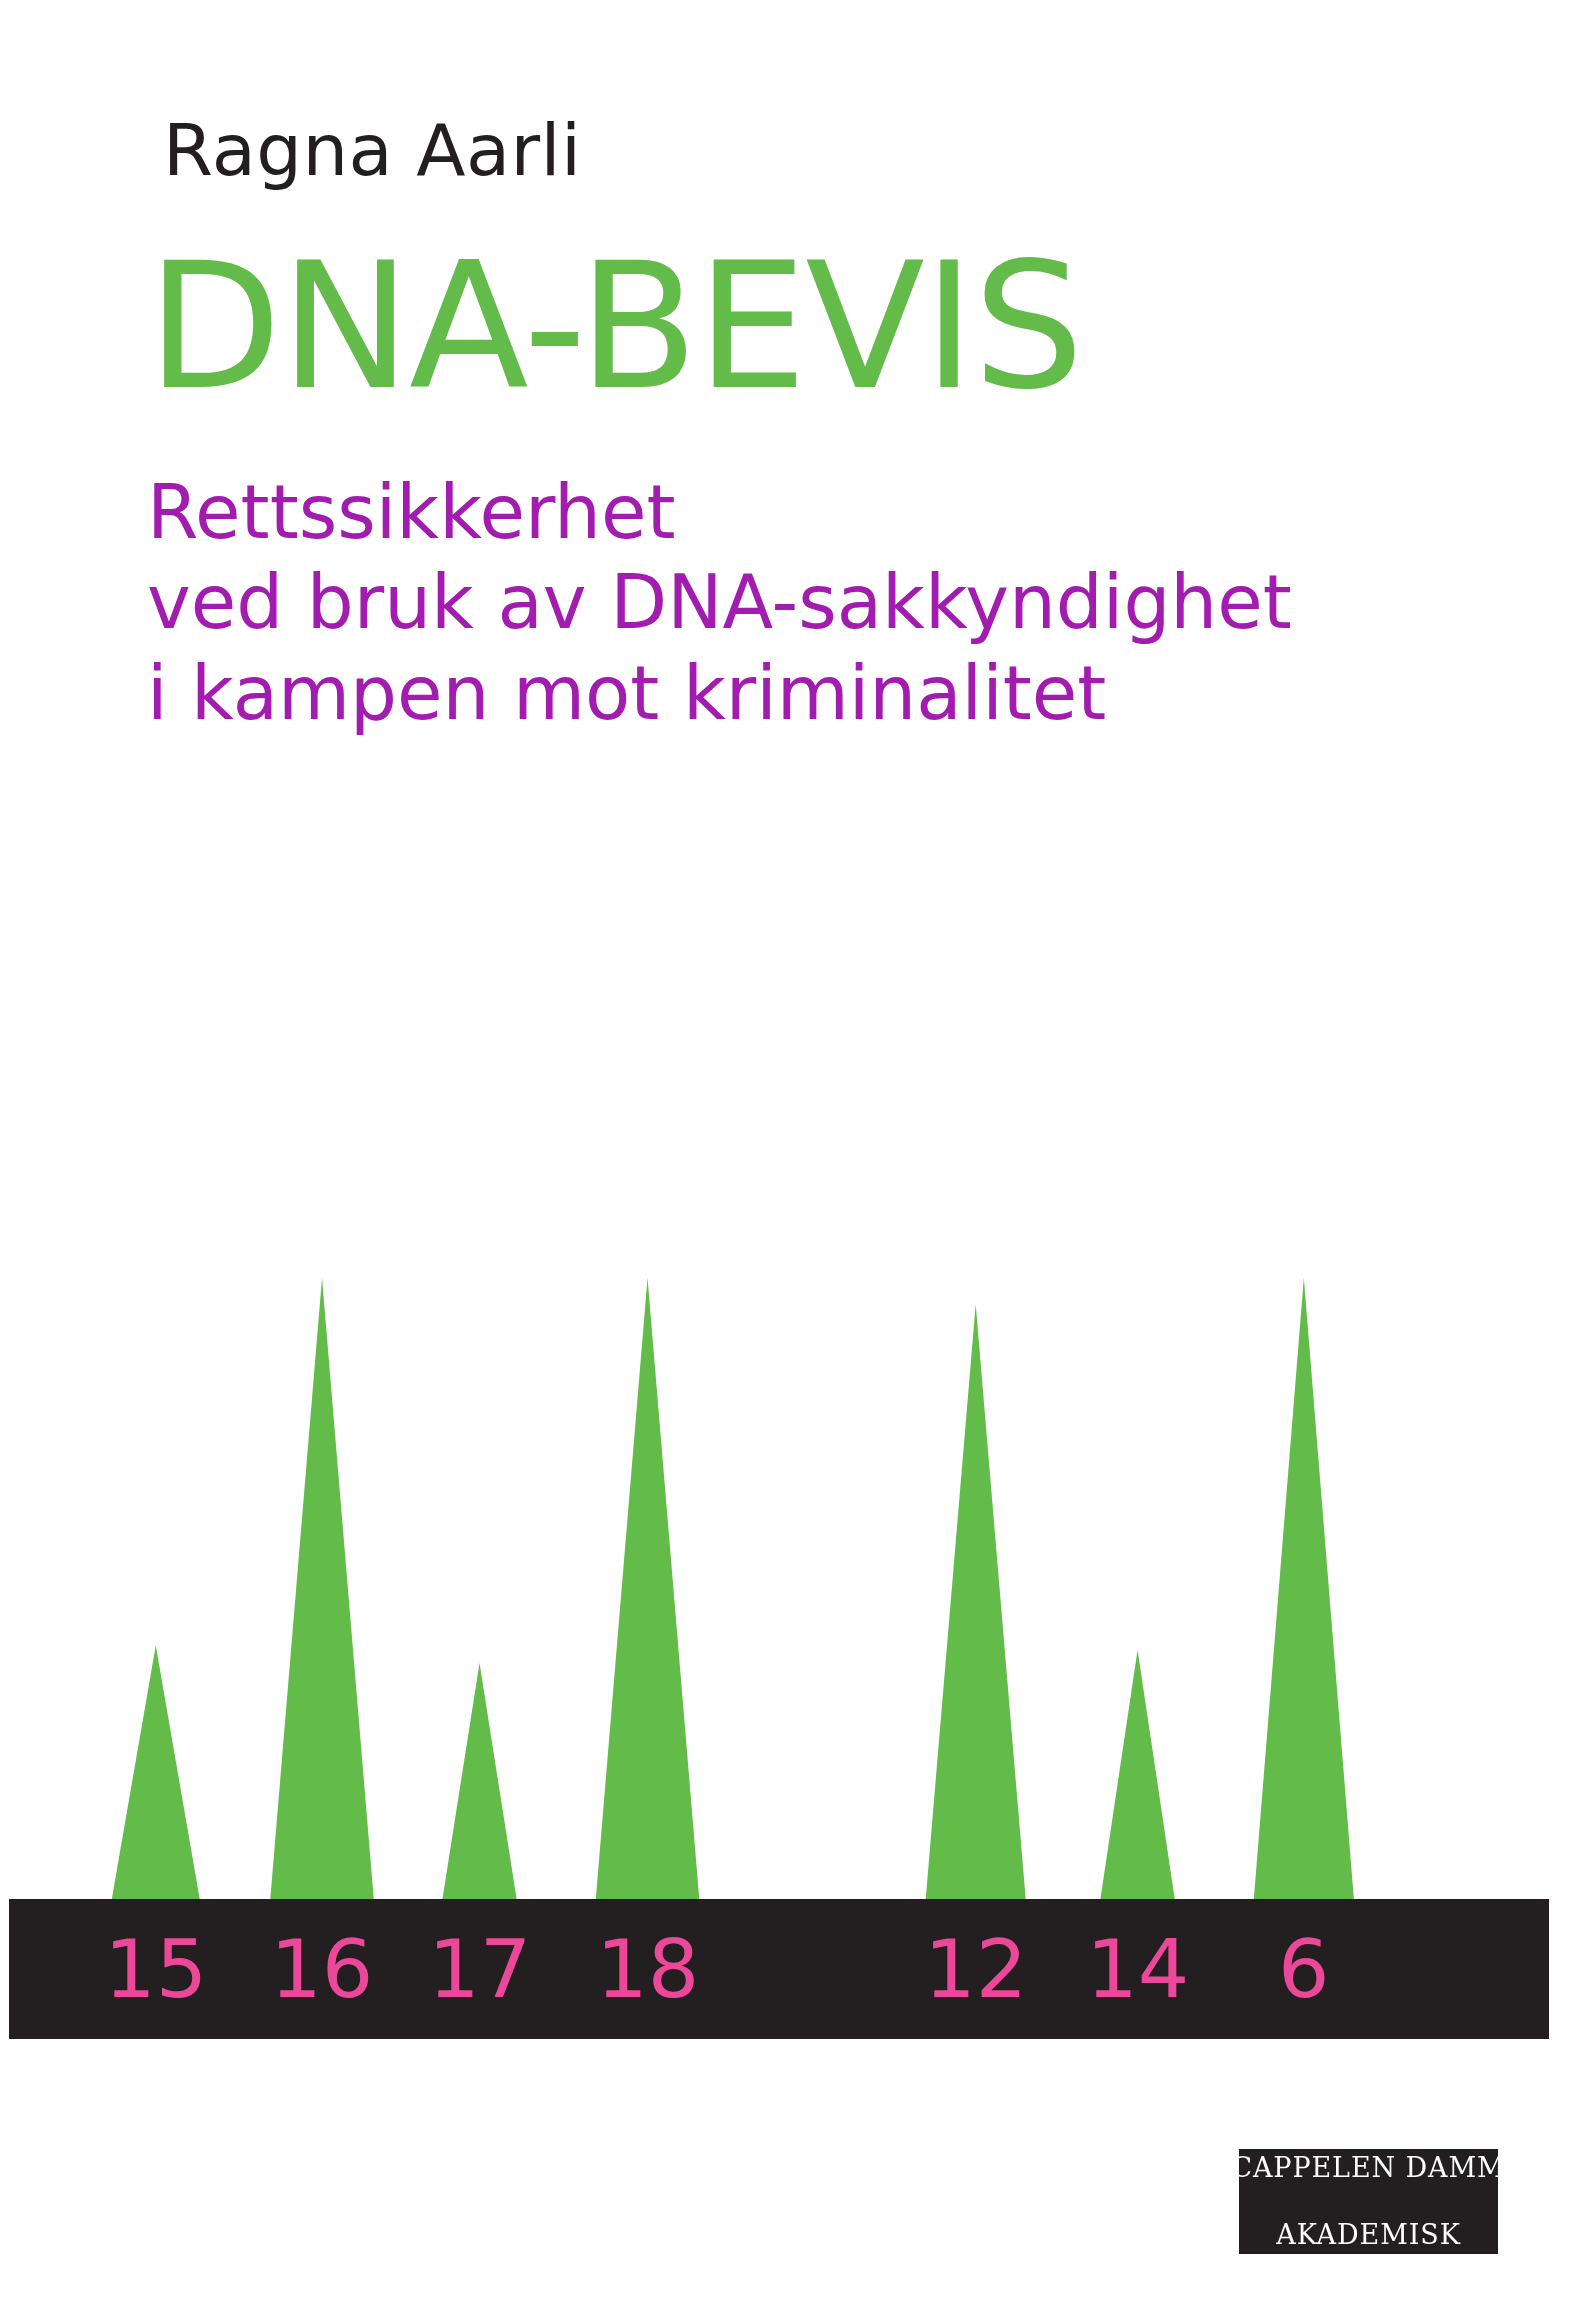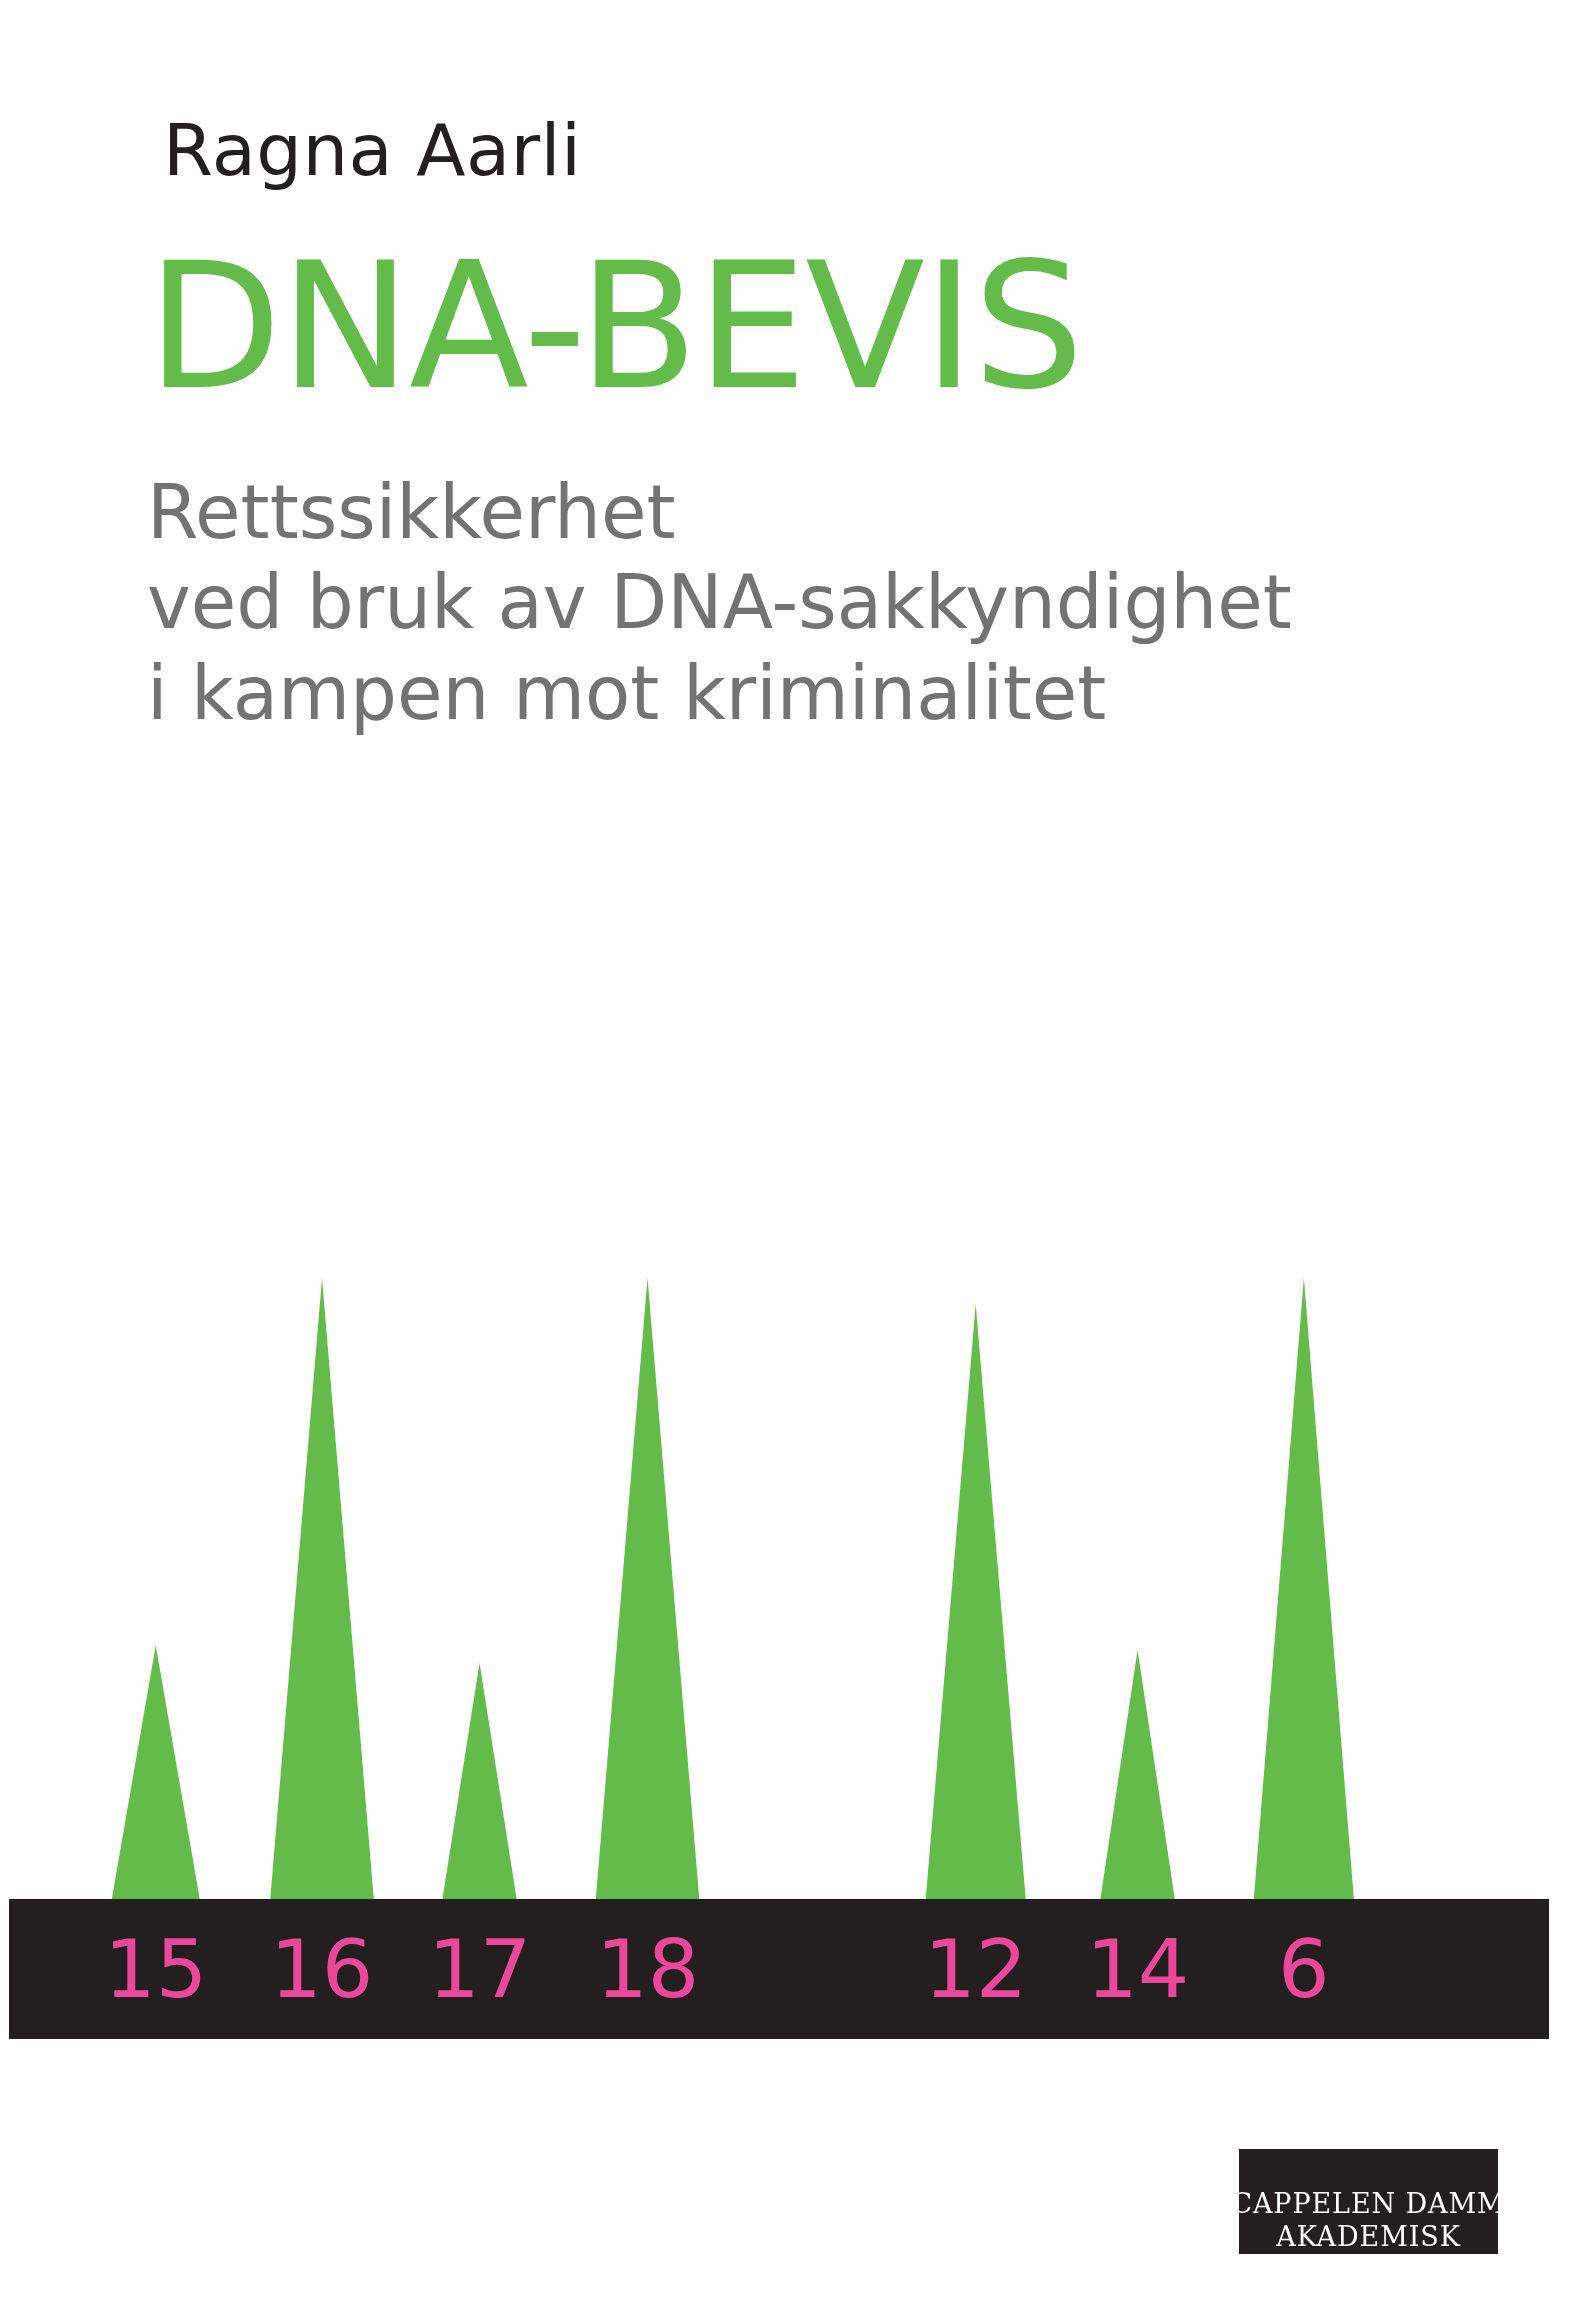--- a/index.html
+++ b/index.html
@@ -42,21 +42,21 @@
     color: #63bb49;
     letter-spacing: -1.8px;
     line-height: 1.0;
     margin: 0 0 53px 0;
     white-space: nowrap;
   }
   .subtitle {
     font-family: "DejaVu Sans", sans-serif;
     font-size: 74px;
     font-weight: 400;
-    color: #737373;
+    color: #a21caf;
     line-height: 1.22;
     margin: 0;
   }
   .subtitle .line {
     display: block;
     white-space: nowrap;
   }
 
   
   .peaks {
@@ -103,21 +103,22 @@
     position: absolute;
     left: 1239px;
     top: 2149px;
     width: 259px;
     height: 105px;
     background: #231f20;
     color: #ffffff;
     display: flex;
     flex-direction: column;
     align-items: center;
-    justify-content: flex-end;
+    justify-content: center;
+    gap: 33px;
   }
   .publisher .pub-line1 {
     font-family: "DejaVu Serif", serif;
     font-size: 27px;
     letter-spacing: 0.9px;
     line-height: 1.25;
     white-space: nowrap;
   }
   .publisher .pub-line2 {
     font-family: "DejaVu Serif", serif;

